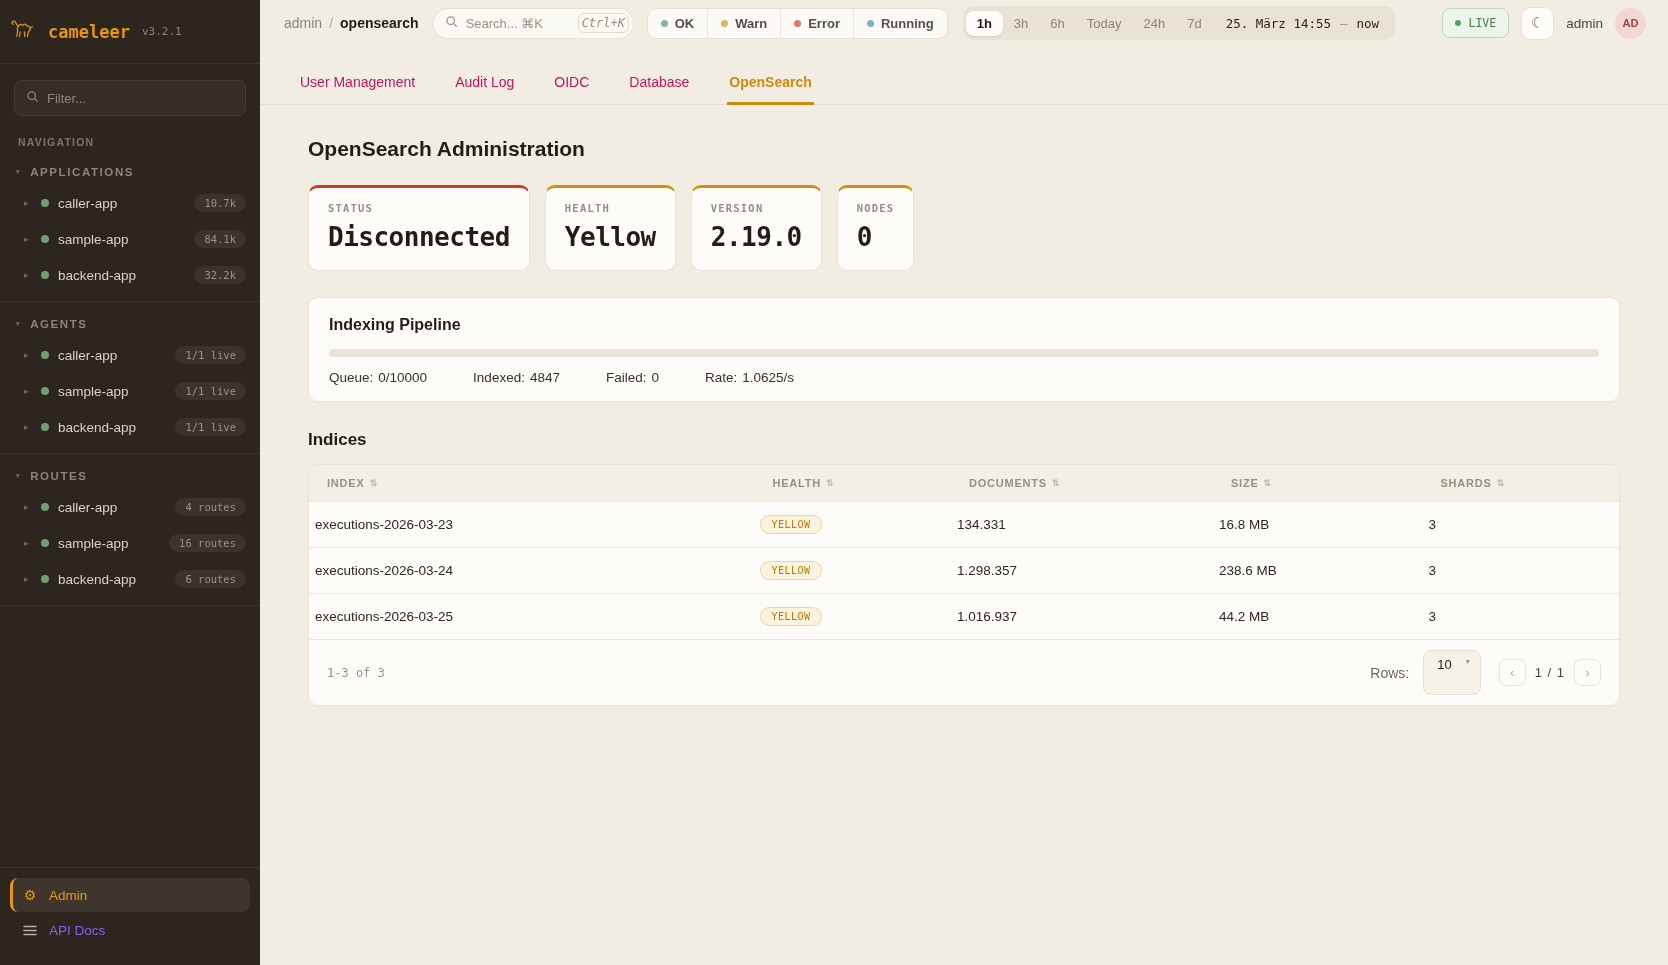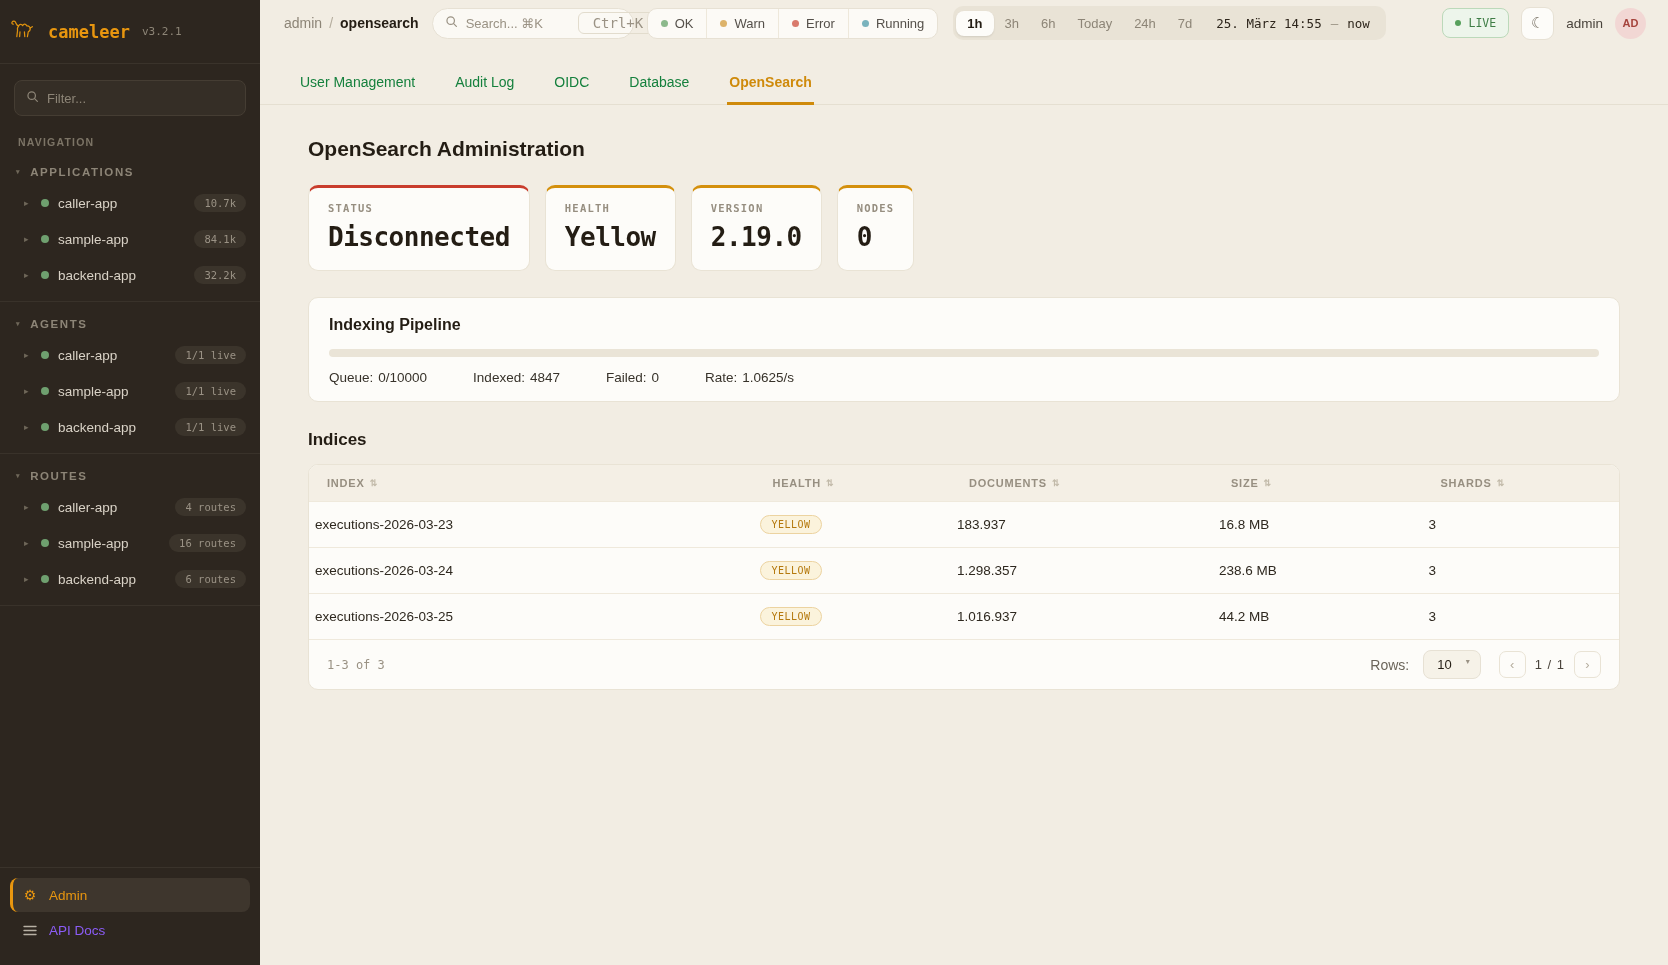--- a/index.html
+++ b/index.html
@@ -36,40 +36,40 @@
 
   
   .topbar { height:46px; display:flex; align-items:center; padding:0 22px 0 24px; gap:13px; flex-shrink:0; }
   .breadcrumb { display:flex; align-items:center; gap:7px; font-size:14px; }
   .crumb-parent { color:#8d8577; }
   .crumb-sep { color:#b5ad9e; }
   .crumb-current { font-weight:700; color:#241d14; }
   .search-pill { height:31px; display:flex; align-items:center; gap:8px; background:#fbf9f4; border:1px solid #e7e1d4; border-radius:999px; padding:0 7px 0 12px; width:202px; cursor:text; }
   .search-pill input { border:none; background:transparent; outline:none; font-size:13px; color:#4a443c; width:104px; font-family:"Liberation Sans", sans-serif; }
   .search-pill input::placeholder { color:#9a9284; }
-  .kbd { font-family:"DejaVu Sans Mono", monospace; font-size:14px; color:#9a9284; border:1px solid #e2dccd; border-radius:6px; padding:2px 14px; }
-  .chips { display:flex; height:31px; background:#fcfaf6; border:1px solid #e7e1d4; border-radius:10px; overflow:hidden; align-items:stretch; }
+  .kbd { font-family:"DejaVu Sans Mono", monospace; font-size:12px; color:#9a9284; border:1px solid #e2dccd; border-radius:6px; padding:2px 3px;font-style:italic; }
+  .chips { display:flex; height:31px; background:#fcfaf6; border:1px solid #e7e1d4; border-radius:10px; overflow:hidden; align-items:stretch;font-weight:bold; }
   .chip { display:flex; align-items:center; gap:7px; padding:0 13px; font-size:13px; color:#55504a; border-left:1px solid #eee8db; cursor:pointer; }
   .chip:first-child { border-left:none; }
   .chip-dot { width:7px; height:7px; border-radius:50%; }
   .time-group { display:flex; align-items:center; background:#e9e3d6; border-radius:10px; padding:3px; height:34px; margin-left:2px; }
   .time-btn { padding:5px 11px; font-size:13px; color:#8d8577; border-radius:8px; cursor:pointer; }
   .time-btn.active { background:#fdfcf9; color:#241d14; font-weight:700; box-shadow:0 1px 2px rgba(0,0,0,0.10); }
   .time-display { display:flex; align-items:center; gap:9px; padding:0 13px; font-family:"DejaVu Sans Mono", monospace; font-size:12.5px; color:#2e261c; }
   .time-sep { color:#9a9284; }
   .top-right { margin-left:auto; display:flex; align-items:center; gap:12px; }
   .live-badge { display:flex; align-items:center; gap:8px; border:1px solid #bcd9ba; background:#edf5eb; color:#3f7d46; font-family:"DejaVu Sans Mono", monospace; font-size:11.5px; border-radius:8px; padding:7px 12px; }
   .live-dot { width:6px; height:6px; border-radius:50%; background:#57a05c; }
   .moon-btn { width:33px; height:33px; border:1px solid #e7e1d4; background:#fdfcf9; border-radius:9px; display:flex; align-items:center; justify-content:center; color:#7d766a; font-size:15px; cursor:pointer; }
   .user-name { font-size:13.5px; color:#4a443c; }
   .avatar { width:31px; height:31px; border-radius:50%; background:#f2d7d4; color:#a5433c; font-size:11px; font-weight:700; display:flex; align-items:center; justify-content:center; cursor:pointer; }
 
   
   .tabs { display:flex; gap:36px; padding:0 38px; margin-top:18px; border-bottom:1px solid #e5dfd1; flex-shrink:0; }
-  .tab { padding:10px 2px 12px; font-size:14px; color:#15803d; cursor:pointer; }
+  .tab { padding:10px 2px 12px; font-size:14px; color:#be185d; cursor:pointer; }
   .tab.active { color:#cf8a0b; font-weight:600; border-bottom:3px solid #cf8a0b; margin-bottom:-1px; }
 
   
   .content { padding:22px 48px; overflow:auto; }
   .page-title { font-size:21px; font-weight:700; color:#241d14; margin:10px 0 24px; }
   .stat-row { display:flex; gap:15px; margin-bottom:26px; }
   .stat-card { background:#fdfcf9; border:1px solid #e9e3d5; border-top:3px solid #d4900d; border-radius:10px; padding:14px 19px 18px; min-width:76px; }
   .stat-label { font-family:"DejaVu Sans Mono", monospace; font-size:10.5px; letter-spacing:1.2px; font-weight:700; color:#968e80; margin-bottom:8px; }
   .stat-value { font-family:"DejaVu Sans Mono", monospace; font-size:26px; font-weight:700; color:#241d14; letter-spacing:-0.5px; white-space:nowrap; }
 
@@ -86,21 +86,21 @@
   .t-row { display:flex; border-top:1px solid #efe9dc; background:#fdfcf9; }
   .th { padding:12px 18px; font-size:11px; font-weight:700; letter-spacing:0.8px; color:#978f81; display:flex; align-items:center; gap:5px; cursor:pointer; }
   .td { padding:13px 6px; font-size:13.5px; color:#2e281f; display:flex; align-items:center; }
   .col-index { width:34%; } .col-health { width:15%; } .col-docs { width:20%; } .col-size { width:16%; } .col-shards { width:15%; }
   .sort-icon { font-size:9px; color:#c2baa9; }
   .health-badge { font-family:"DejaVu Sans Mono", monospace; font-size:10px; letter-spacing:0.5px; color:#b5790d; background:#fbf3dc; border:1px solid #ecd3a0; padding:3px 10px; border-radius:999px; }
   .t-footer { display:flex; align-items:center; border-top:1px solid #efe9dc; padding:10px 18px; }
   .range-text { font-family:"DejaVu Sans Mono", monospace; font-size:12px; color:#9a9284; }
   .footer-right { margin-left:auto; display:flex; align-items:center; gap:14px; }
   .rows-label { font-size:14px; color:#6b655a; }
-  .rows-select { display:flex; align-items:flex-start; gap:14px; background:#f6f2e8; border:1px solid #e7e1d4; border-radius:8px; padding:6px 10px 6px 13px; font-size:13px; color:#241d14; cursor:pointer; }
+  .rows-select { display:flex; align-items:flex-start; gap:14px; background:#f6f2e8; border:1px solid #e7e1d4; border-radius:8px; padding:6px 10px 22px 13px; font-size:13px; color:#241d14; cursor:pointer; }
   .select-caret { font-size:8px; color:#9a9284; }
   .pager { display:flex; align-items:center; gap:9px; margin-left:4px; }
   .page-btn { width:27px; height:27px; border:1px solid #e9e3d5; border-radius:7px; background:#fdfcf9; color:#b5ad9e; display:flex; align-items:center; justify-content:center; font-size:13px; cursor:pointer; }
   .page-info { font-size:13px; color:#4a443c; letter-spacing:1px; }
 </style>
 </head>
 <body>
 
 <aside class="sidebar">
   <div class="logo-row">
@@ -371,21 +371,21 @@
           <span>SHARDS</span>
           <span class="sort-icon">⇅</span>
         </div>
       </div>
 
       <div class="t-row">
         <div class="td col-index">executions-2026-03-23</div>
         <div class="td col-health">
           <span class="health-badge">YELLOW</span>
         </div>
-        <div class="td col-docs">183.937</div>
+        <div class="td col-docs">134.331</div>
         <div class="td col-size">16.8 MB</div>
         <div class="td col-shards">3</div>
       </div>
       <div class="t-row">
         <div class="td col-index">executions-2026-03-24</div>
         <div class="td col-health">
           <span class="health-badge">YELLOW</span>
         </div>
         <div class="td col-docs">1.298.357</div>
         <div class="td col-size">238.6 MB</div>

